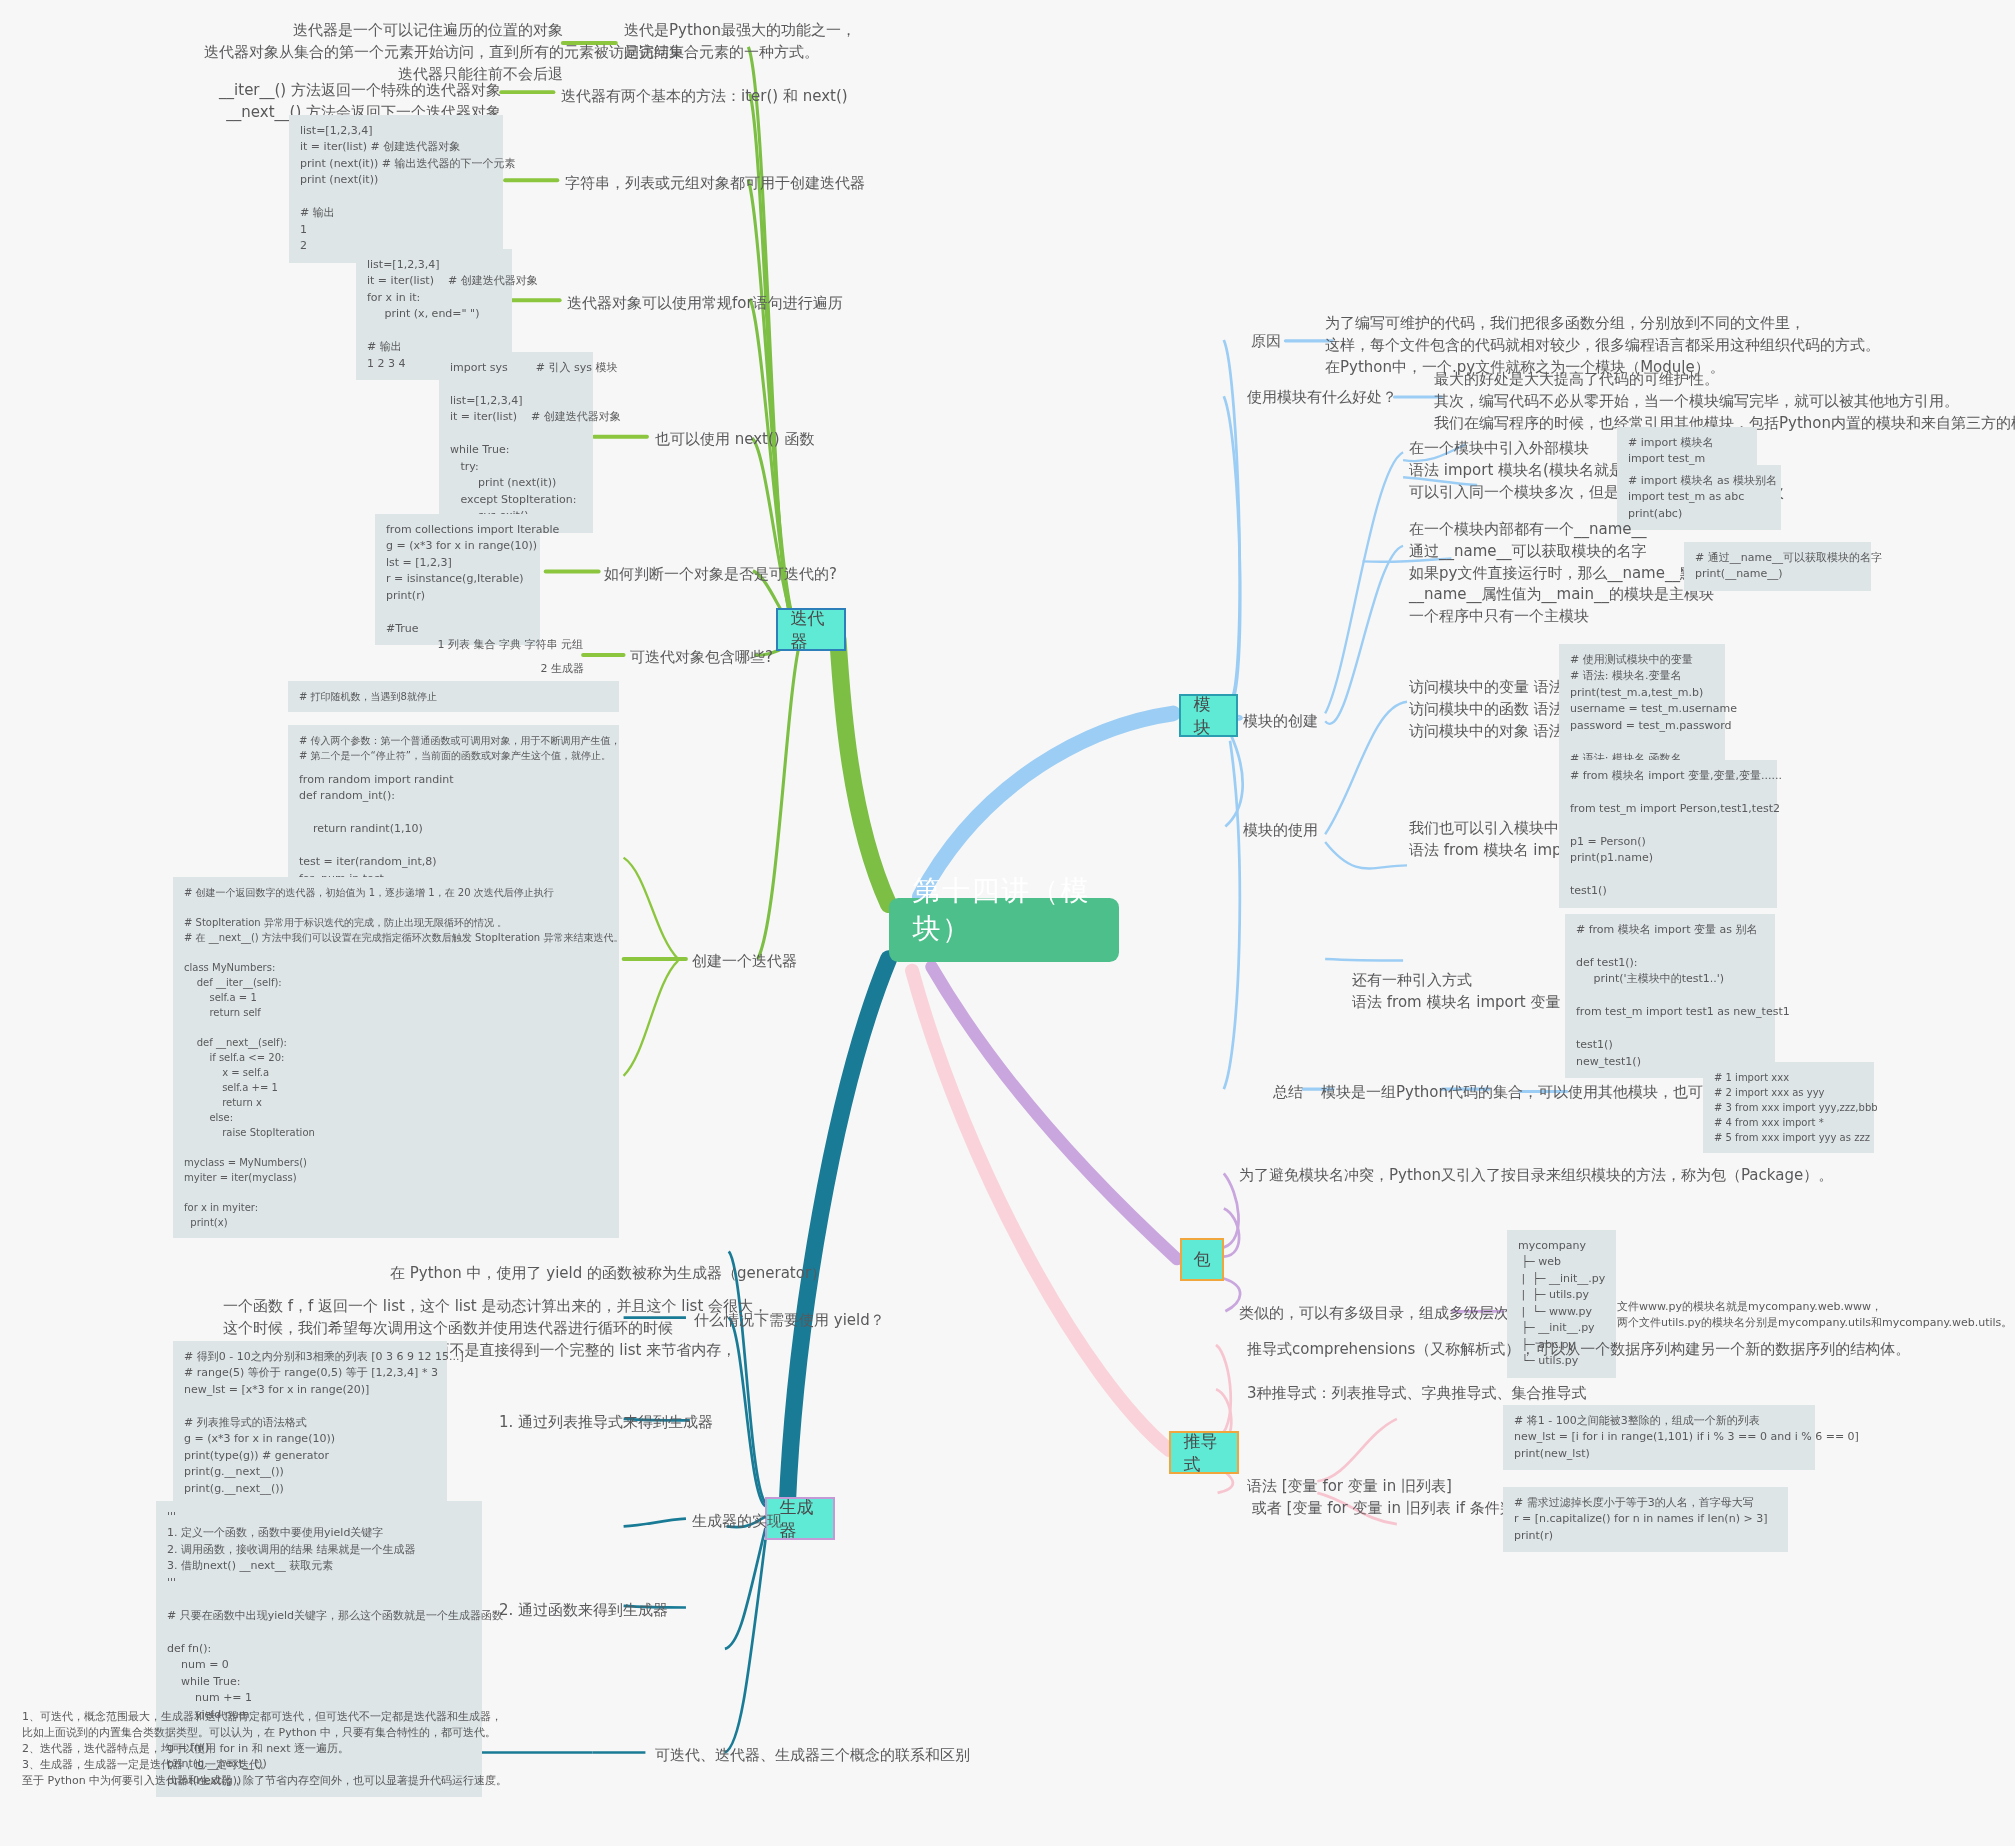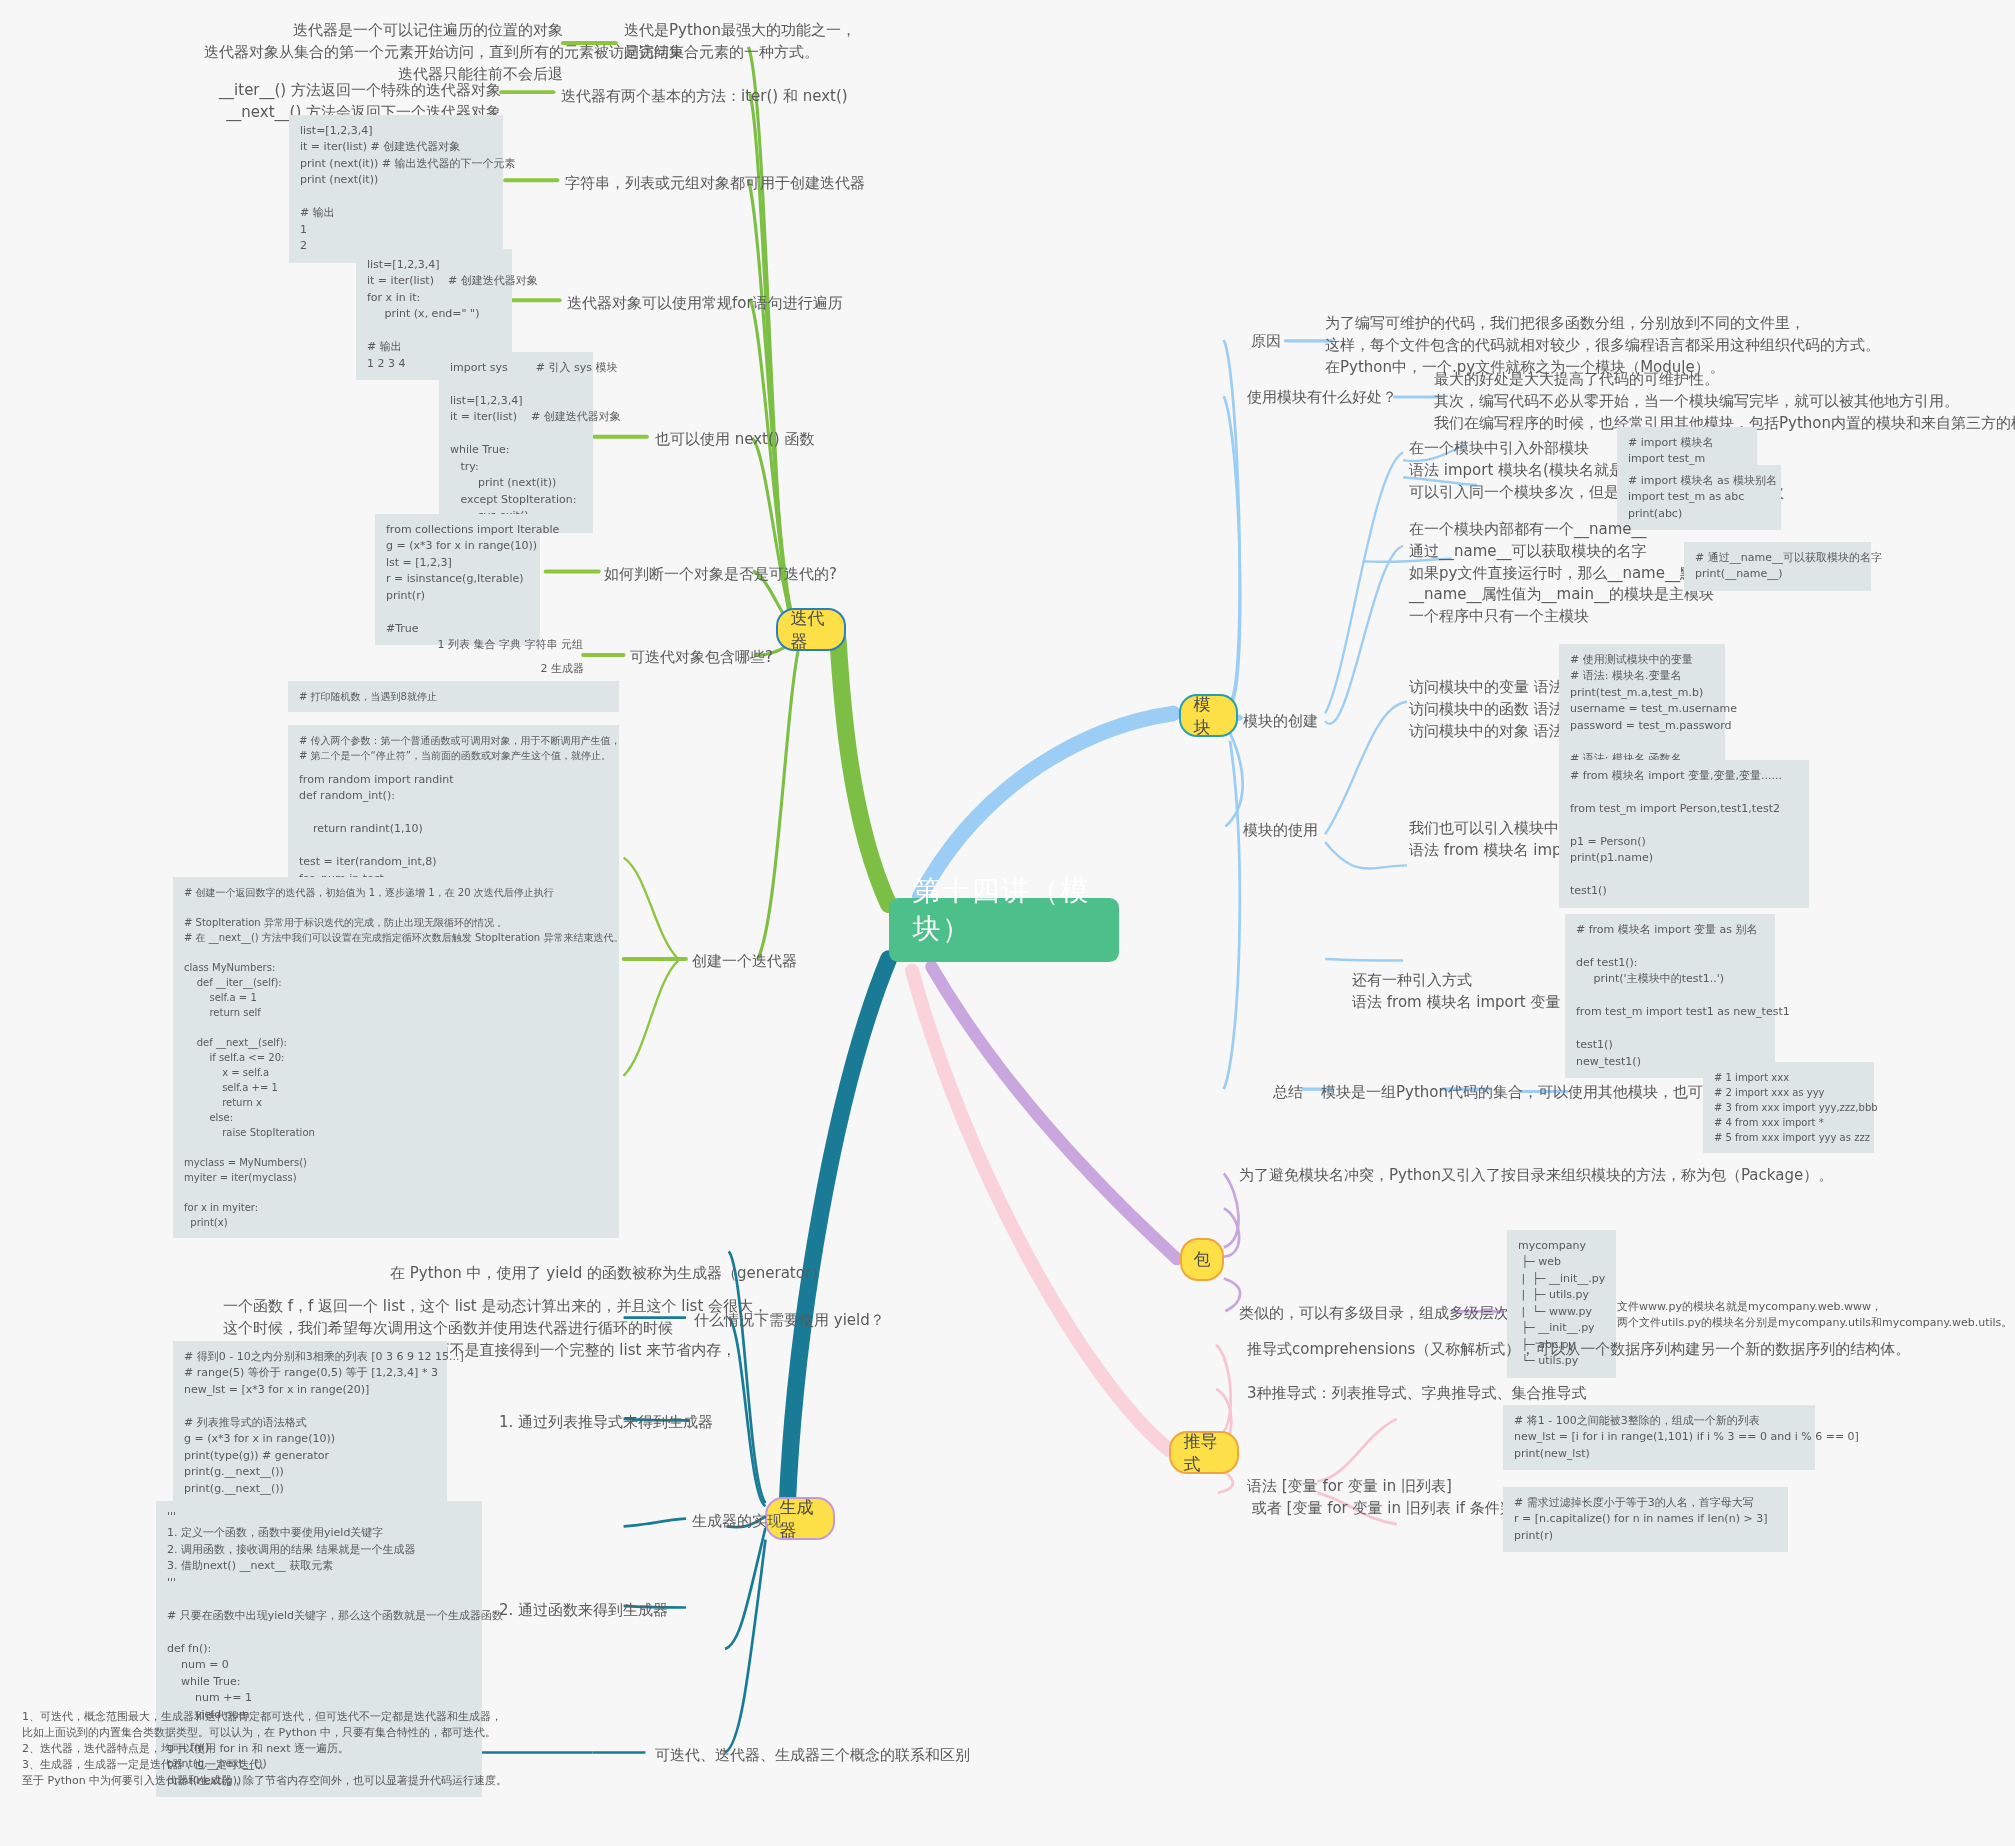--- a/index.html
+++ b/index.html
@@ -14,21 +14,21 @@
   .code{
     position:absolute;background:#dde5e6;color:#59595b;
     padding:7.8px 11px;white-space:pre;line-height:1.5;box-sizing:border-box;
   }
   .central{
     position:absolute;background:#4cbf8b;color:#ffffff;border-radius:9.4px;
     display:flex;align-items:flex-end;justify-content:center;
     font-size:28px;letter-spacing:1.6px;padding:14px 23.4px;box-sizing:border-box;
   }
   .branch{
-    position:absolute;background:#fde047;border:2.3px solid #2c7fb8;border-radius:18px;
+    position:absolute;background:#5eead4;border:2.3px solid #2c7fb8;border-radius:0;
     display:flex;align-items:center;justify-content:center;
     font-size:17px;padding:7.8px 12.5px;box-sizing:border-box;color:#4a4a4c;
   }
   .branch.blue{border-color:#2c7fb8;}
   .branch.teal{border-color:#2a9db0;}
   .branch.orange{border-color:#f0a63c;}
   .branch.violet{border-color:#c49ad6;} .f13{font-size:10px;}
   .f14{font-size:11px;} .f15{font-size:15px;}
   .right{text-align:right;}
 </style>
@@ -278,21 +278,21 @@
 
 # 语法: 模块名.函数名
 test_m.test2()
 
 # 语法: 模块名.对象名
 p = test_m.Person()
 print(p.name)</div>
 
   <div class="txt f15" style="left:1409px;top:818px;width:327px;">我们也可以引入模块中部分内容
 语法 from 模块名 import 变量,变量,变量......</div>
-  <div class="code f14" style="left:1559px;top:760px;width:250px;"># from 模块名 import 变量,变量,变量......
+  <div class="code f14" style="left:1559px;top:760px;width:218px;"># from 模块名 import 变量,变量,变量......
 
 from test_m import Person,test1,test2
 
 p1 = Person()
 print(p1.name)
 
 test1()</div>
 
   <div class="txt f15" style="left:1352px;top:970px;width:327px;">还有一种引入方式
 语法 from 模块名 import 变量 as 别名</div>

